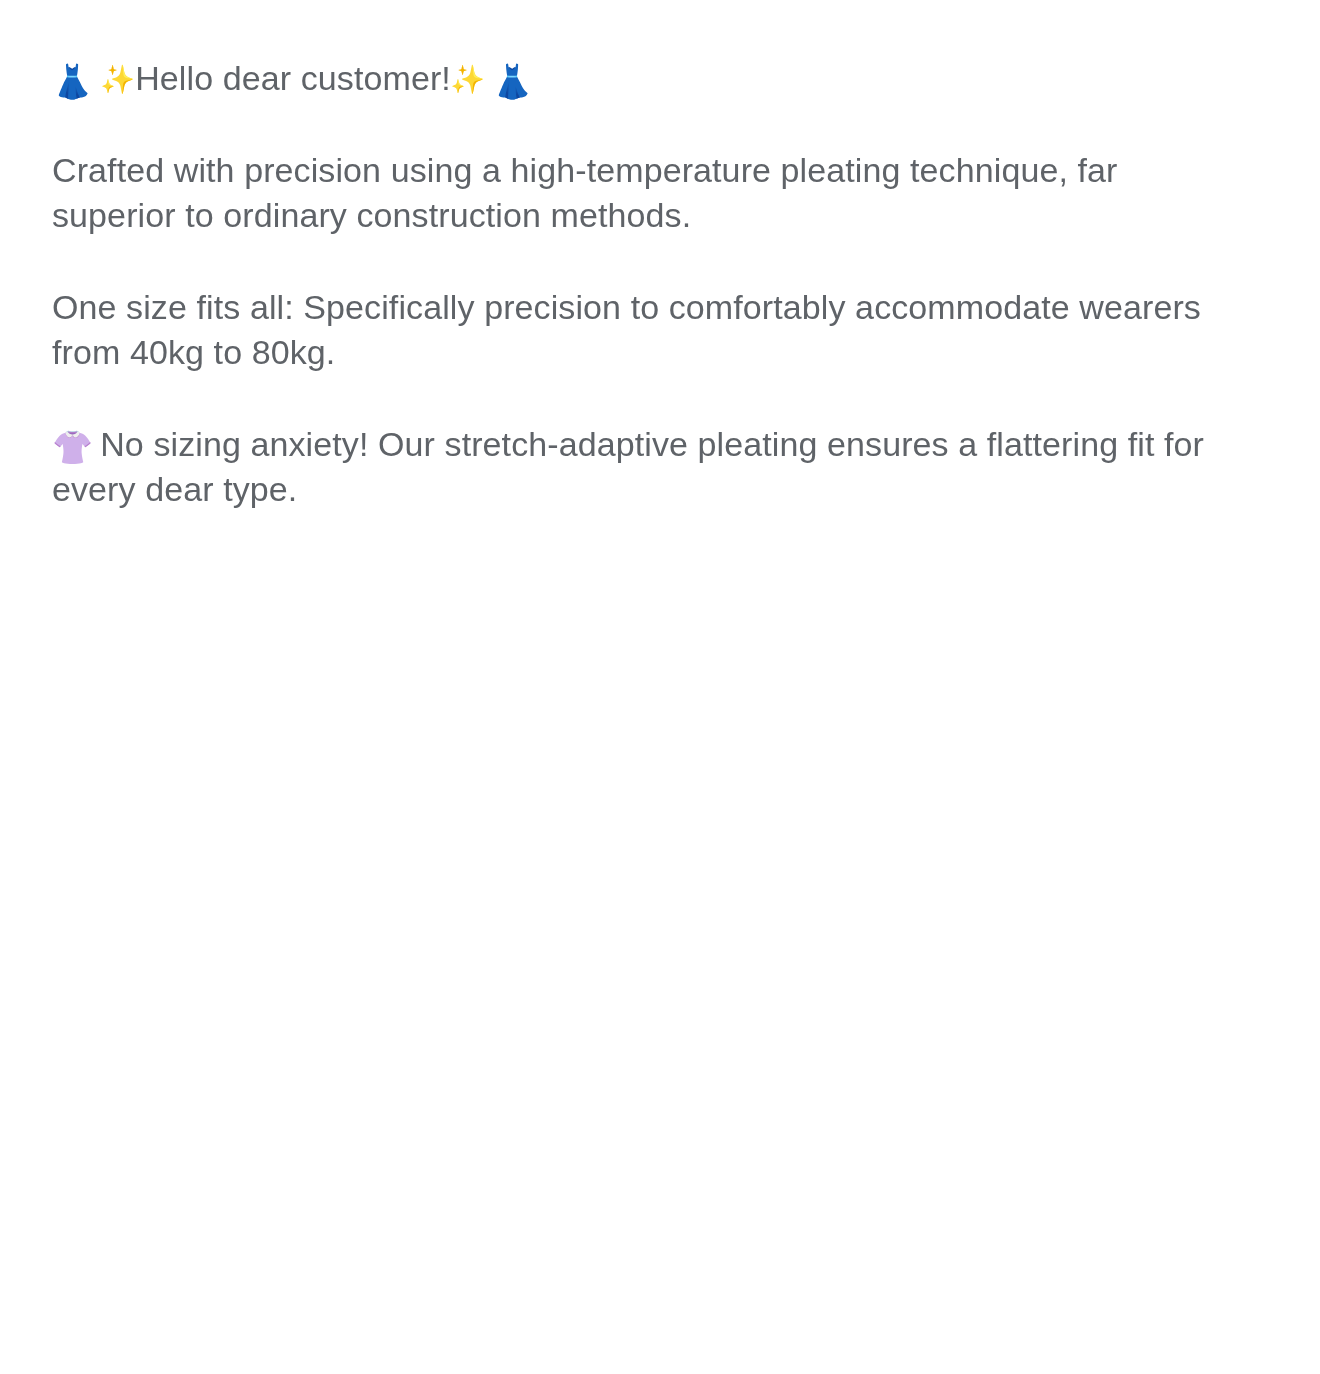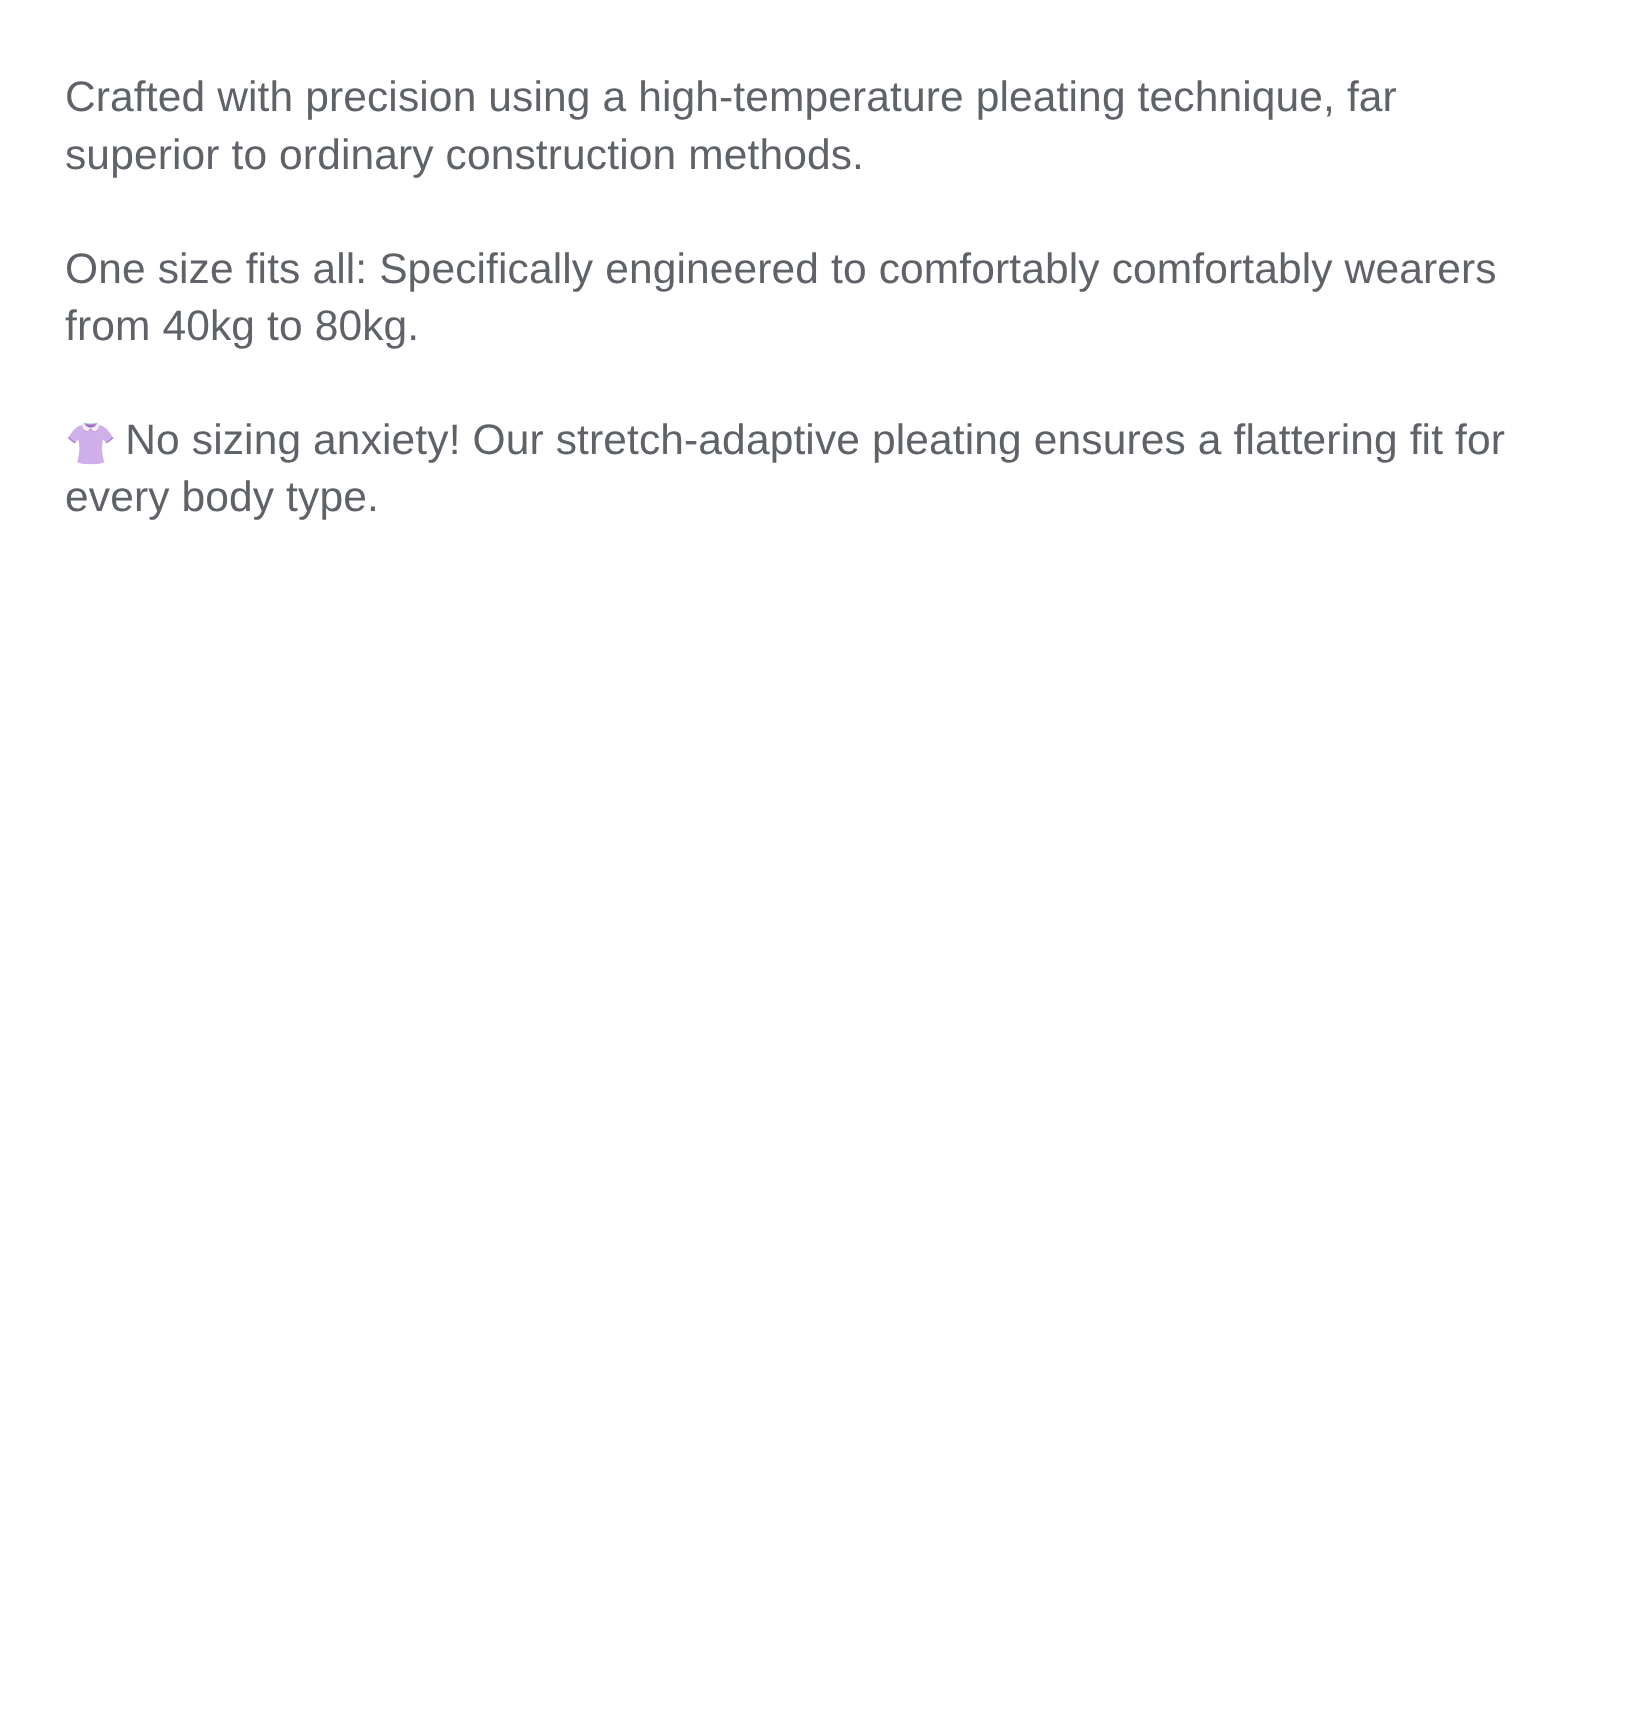--- a/index.html
+++ b/index.html
@@ -49,27 +49,30 @@
   .gap-sm {
     display: inline-block;
     width: 7px;
   }
 </style>
 </head>
 <body>
 
 <div class="page">
 
+  <p class="block heading">
+    <span class="emoji">👗</span><span class="gap-sm"></span><span class="emoji-sparkle">✨</span><span>Hello dear customer!</span><span class="emoji-sparkle">✨</span><span class="gap-sm"></span><span class="emoji">👗</span>
+  </p>
 
 
   <p class="block">Crafted with precision using a high-temperature pleating technique, far superior to ordinary construction methods.</p>
 
 
 
 
-  <p class="block">One size fits all: Specifically engineered to comfortably comfortably wearers from 40kg to 80kg.</p>
+  <p class="block">One size fits all: Specifically precision to comfortably accommodate wearers from 40kg to 80kg.</p>
 
   <p class="block">
-    <span class="emoji">👚</span><span class="gap-sm"></span><span>No sizing anxiety! Our stretch-adaptive pleating ensures a flattering fit for every body type.</span>
+    <span class="emoji">👚</span><span class="gap-sm"></span><span>No sizing anxiety! Our stretch-adaptive pleating ensures a flattering fit for every dear type.</span>
   </p>
 
 
 </div>
 
 </body></html>

